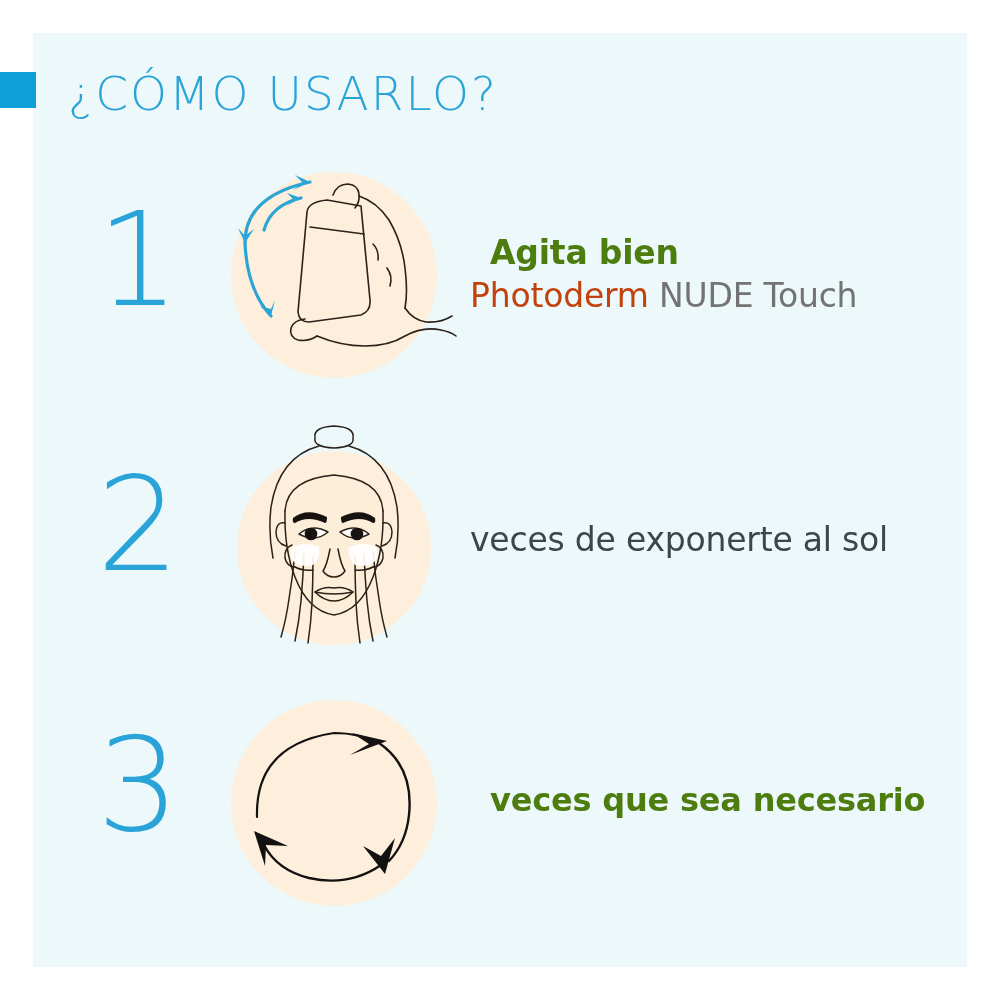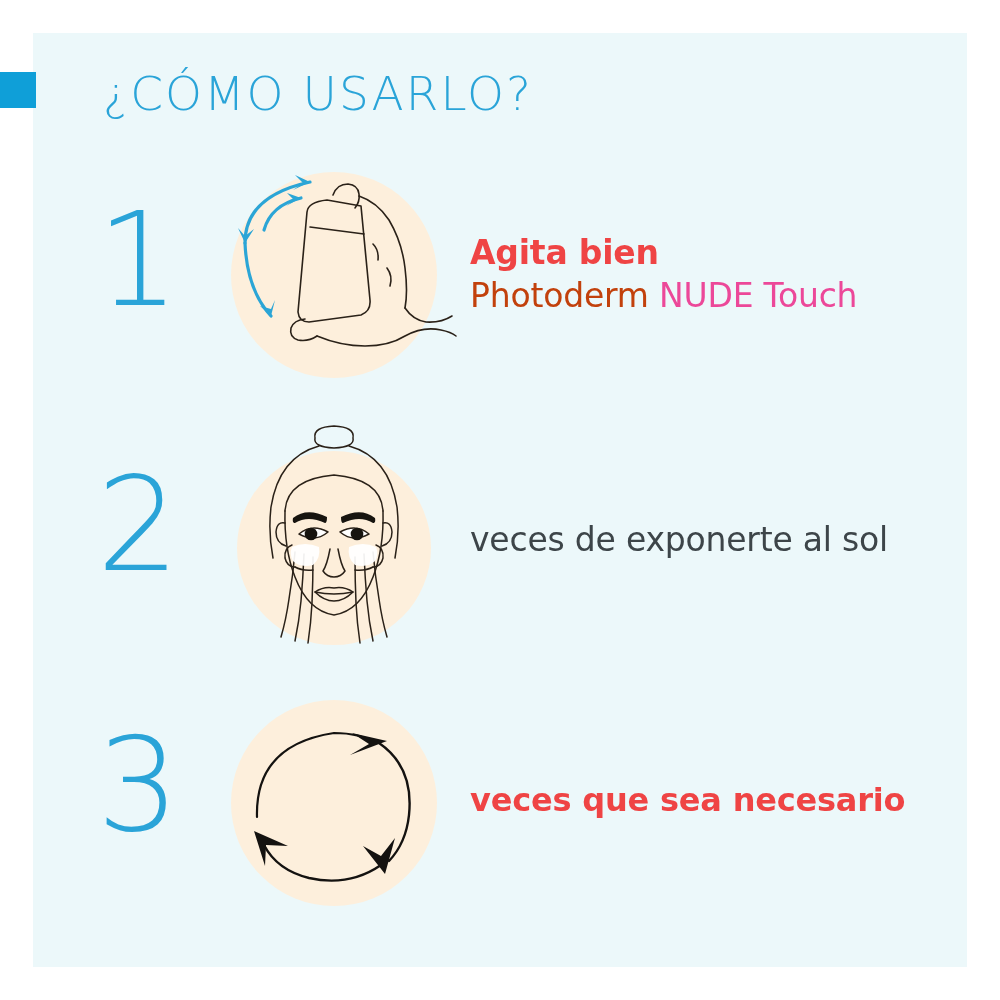--- a/index.html
+++ b/index.html
@@ -43,21 +43,20 @@
     top: 62px;
     width: 700px;
     height: 64px;
     color: #2aa4d8;
     font-family: "DejaVu Sans", sans-serif;
     font-size: 47px;
     font-weight: 300;
     letter-spacing: 2.0px;
     line-height: 64px;
     white-space: nowrap;
-    margin-left: 35px;
   }
 
   
   .step-row {
     position: absolute;
     left: 33px;
     width: 934px;
     height: 270px;
   }
   #step-row-0 { top: 140px; }
@@ -96,33 +95,34 @@
     flex-direction: column;
     justify-content: center;
   }
   .line {
     white-space: nowrap;
     font-family: "DejaVu Sans", sans-serif;
   }
   .line-bold {
     font-size: 33px;
     font-weight: bold;
-    color: #ef4444;
+    color: #4d7c0f;
     line-height: 42px;
     letter-spacing: -0.2px;
+    margin-left: 20px;
   }
   .line-regular {
     font-size: 33px;
     font-weight: 400;
     color: #3d4549;
     line-height: 44px;
     letter-spacing: -0.2px;
   }
   .brand-dark { color: #c2410c; }
-  .brand-gold { color: #ec4899; margin-top: 20px; }
+  .brand-gold { color: #737373; margin-top: 20px; }
   .t3 { font-size: 32px; line-height: 40px; }
 </style>
 </head>
 <body>
 
 <div id="stage">
 
   <div id="panel"></div>
 
   <div id="accent-square"></div>

